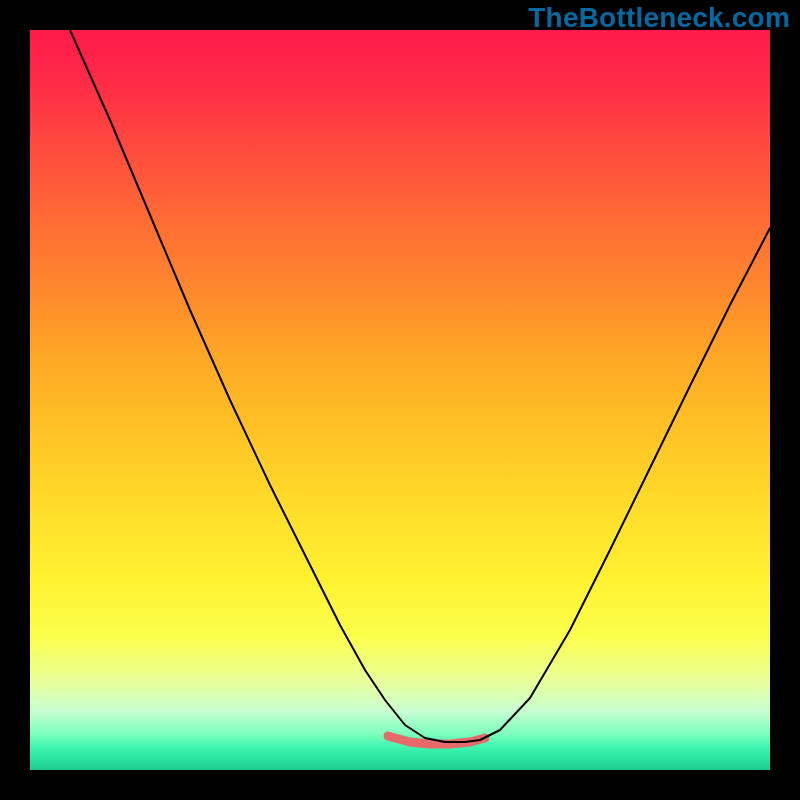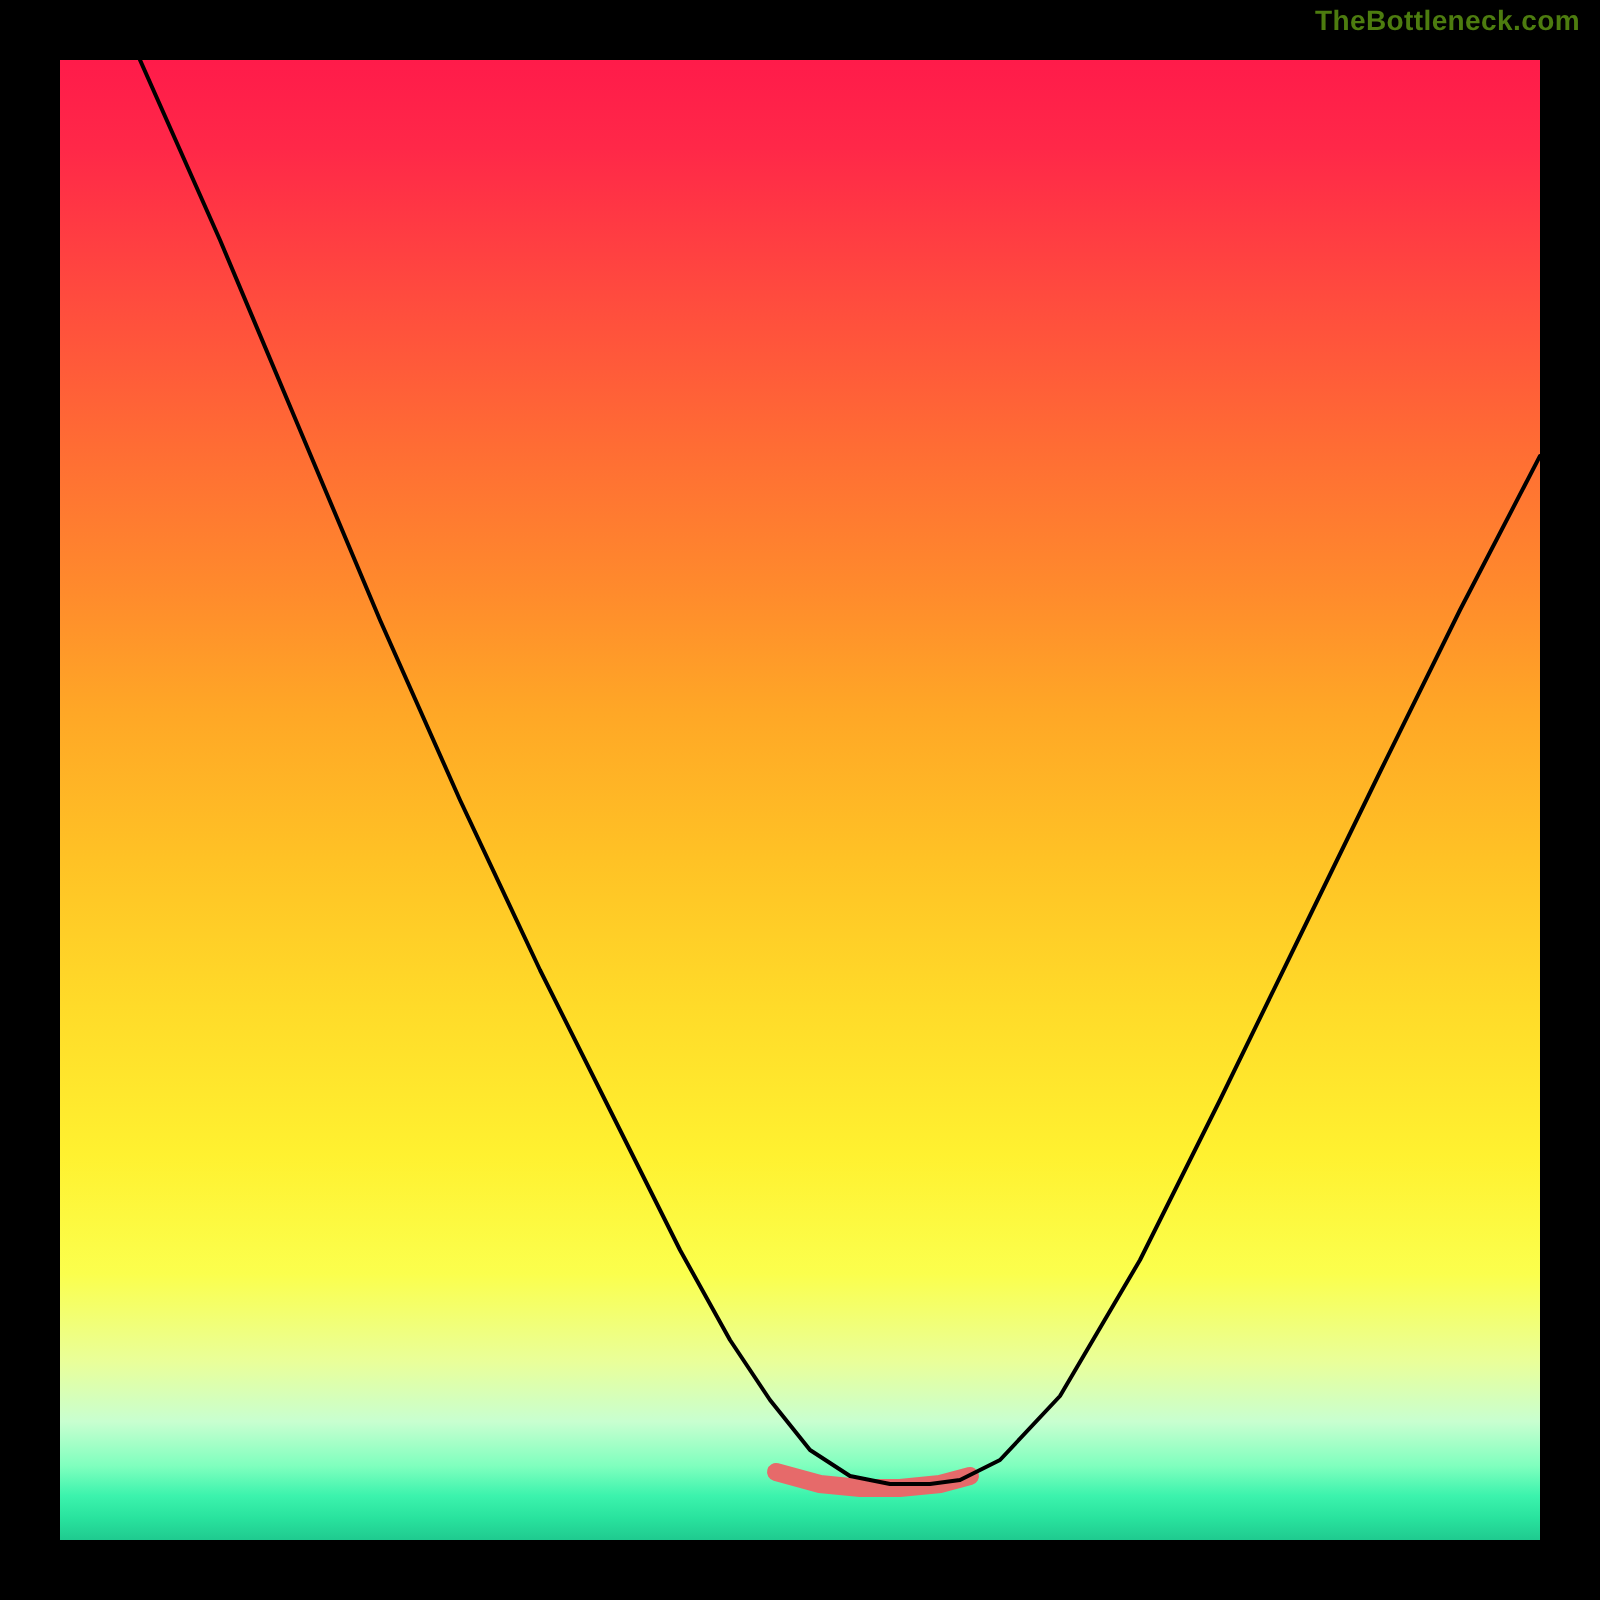--- a/index.html
+++ b/index.html
@@ -57,23 +57,23 @@
     fill: none;
     stroke: #e66a6a;
     stroke-width: 9;
     stroke-linecap: round;
   }
   .watermark {
     position: absolute;
     top: 2px;
     right: 10px;
     font-family: Arial, Helvetica, sans-serif;
-    font-size: 14px;
+    font-size: 28px;
     font-weight: 600;
-    color: #4d7c0f;
+    color: #0369a1;
     letter-spacing: 0.2px;
     user-select: none;
   }
 </style>
 </head>
 <body>
 
 <div class="watermark">TheBottleneck.com</div>
 
 <div class="frame">

